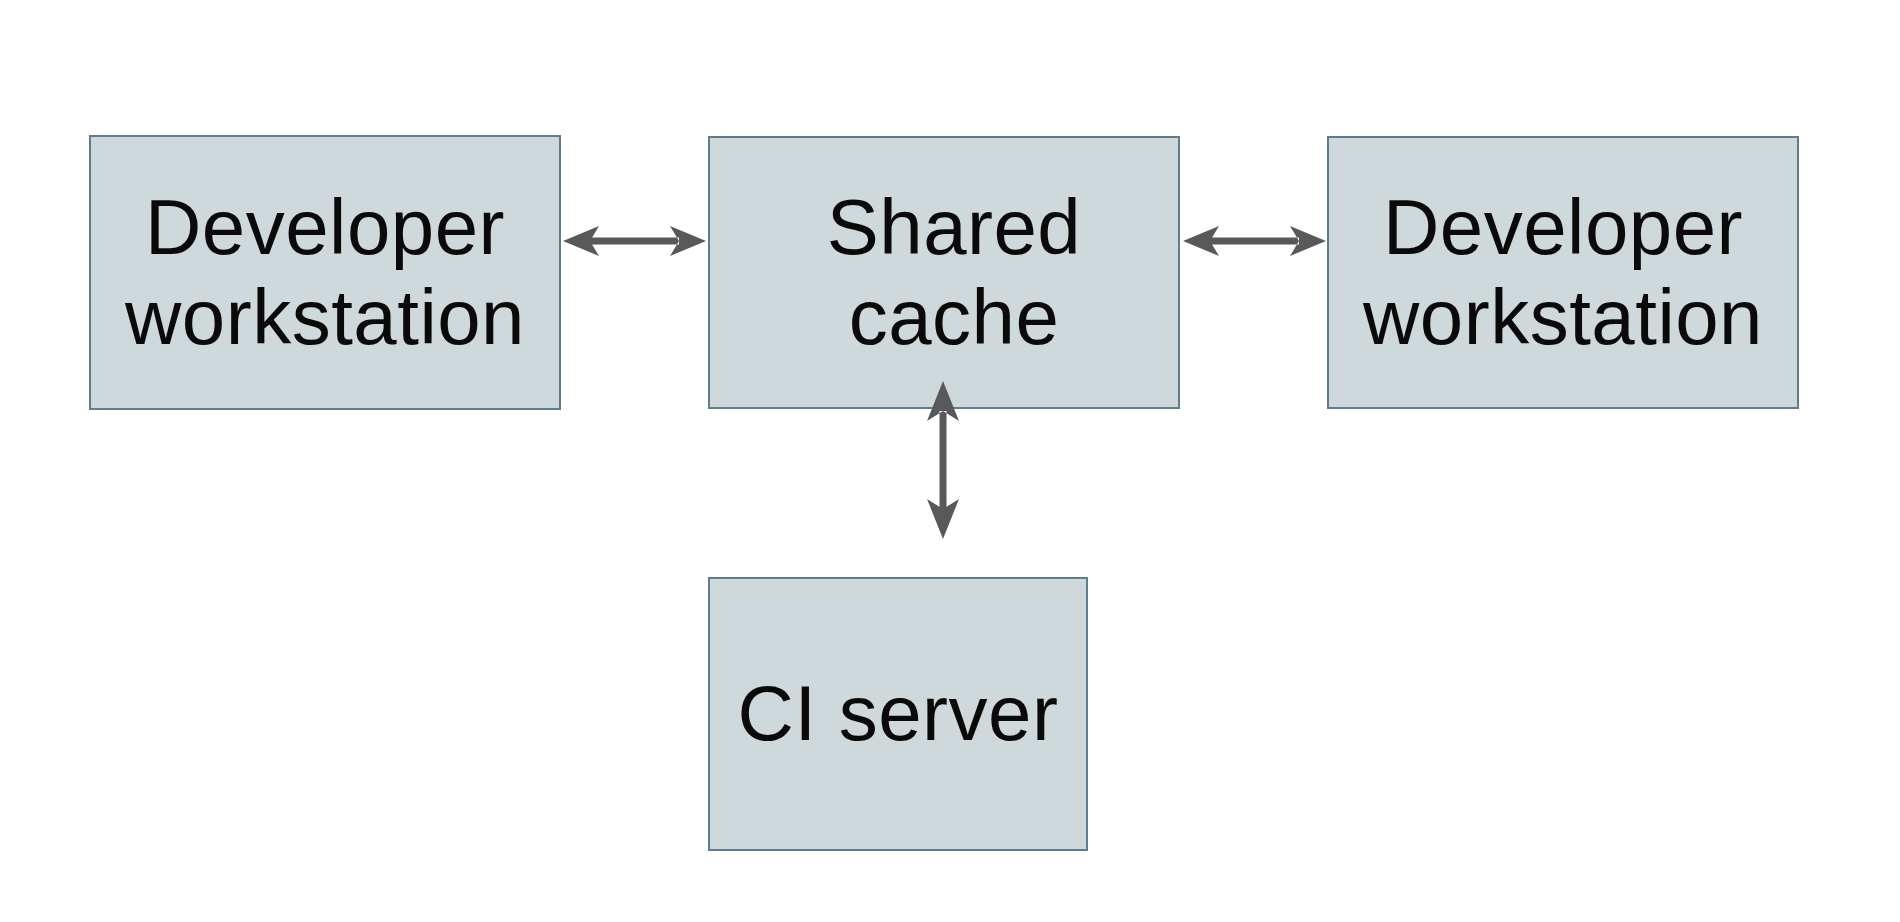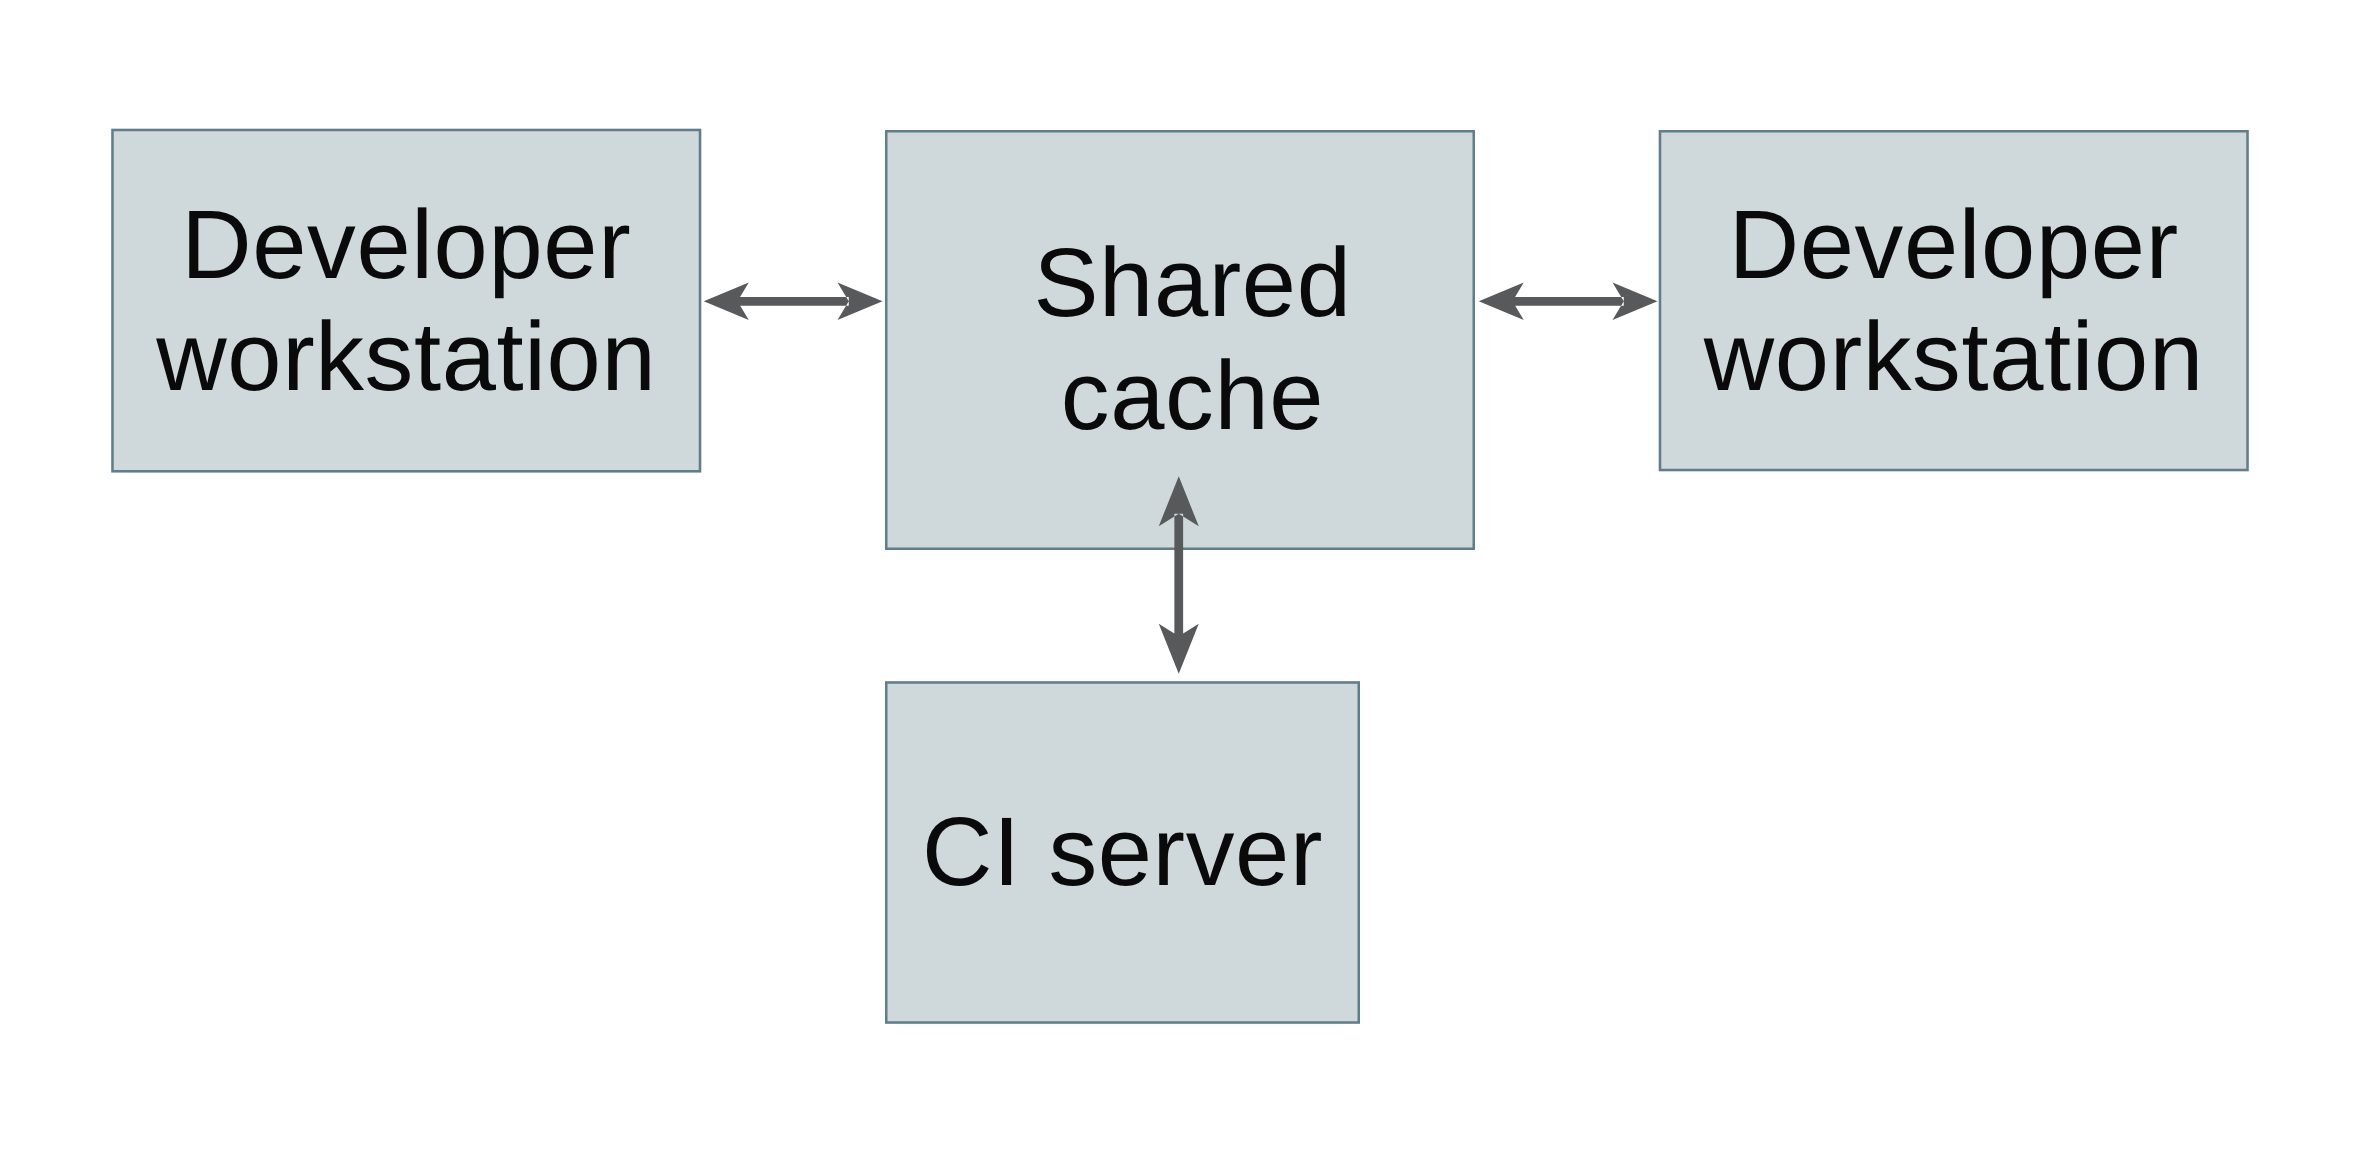--- a/index.html
+++ b/index.html
@@ -18,29 +18,30 @@
   .node {
     position: absolute;
     box-sizing: border-box;
     background: #cfd8da;
     border: 2px solid #5f7d8a;
     display: flex;
     align-items: center;
     justify-content: center;
     text-align: center;
     padding: 0 24px;
+    margin-top: 32px;
   }
   .node-label {
     font-size: 78px;
     line-height: 1.15;
     letter-spacing: 0.5px;
     color: #0a0a0a;
   }
   #node-dev-left   { left: 89px;   top: 103px; width: 472px; height: 275px; }
-  #node-shared     { left: 708px;  top: 104px; width: 472px; height: 336px; padding-left: 44px; }
+  #node-shared     { left: 708px;  top: 104px; width: 472px; height: 273px; padding-left: 44px; }
   #node-dev-right  { left: 1327px; top: 104px; width: 472px; height: 273px; }
   #node-ci         { left: 708px;  top: 545px; width: 380px; height: 274px; }
   #arrow-layer {
     position: absolute;
     left: 0; top: 0;
     width: 1900px;
     height: 922px;
     pointer-events: none;
   }
   .arrow { fill: #58595b; }

